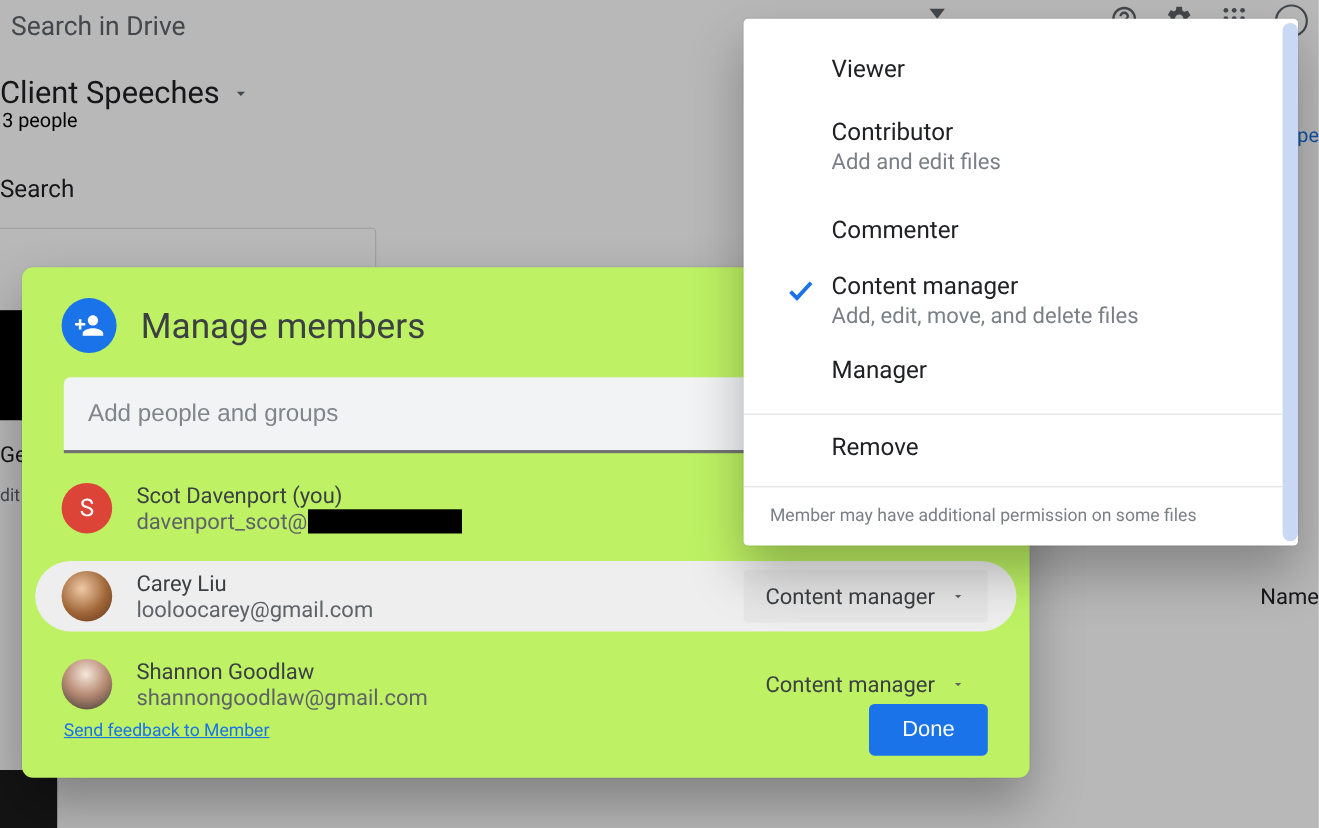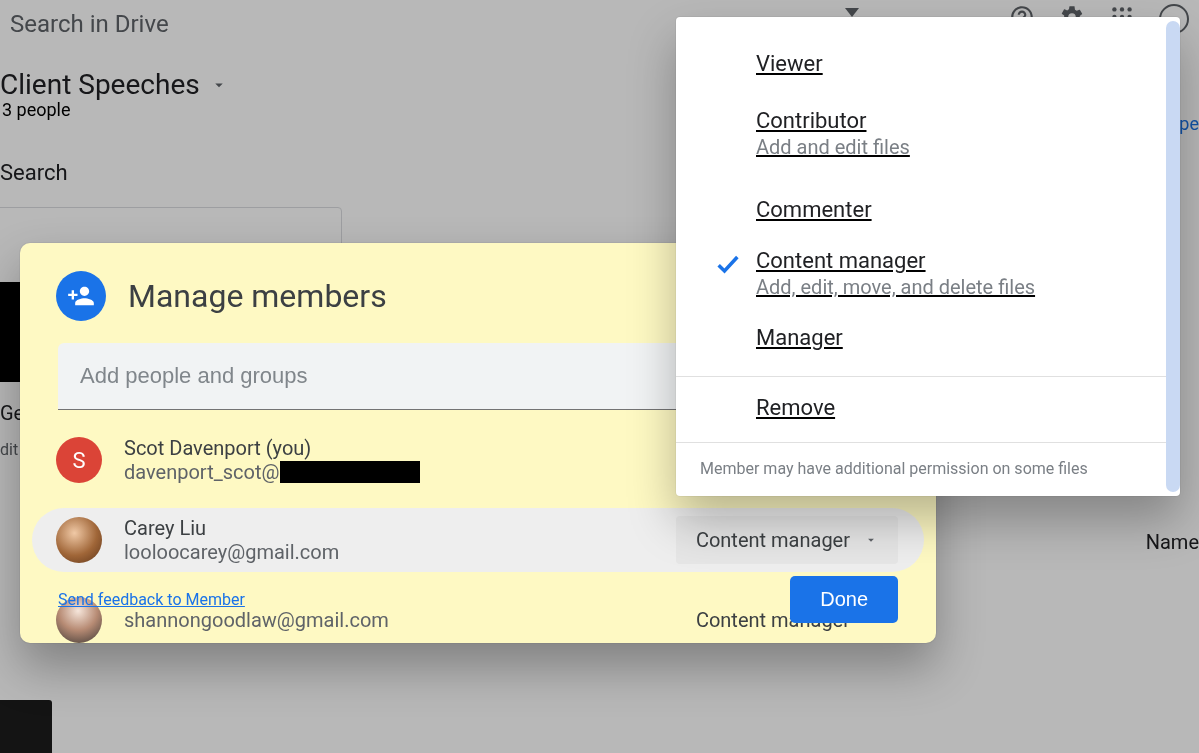--- a/index.html
+++ b/index.html
@@ -138,22 +138,22 @@
       border-right:7px solid transparent;
       border-top:9px solid #5f6368;
     }
 
     
     .modal {
       position: absolute;
       left: 20px;
       top: 243px;
       width: 916px;
-      height: 400px;
-      background: #fef9c3;
+      height: 464px;
+      background: #bef264;
       border-radius: 10px;
       box-shadow: 0 24px 48px rgba(0,0,0,0.30), 0 0 0 1px rgba(0,0,0,0.04);
       padding: 24px 0 0 0;
     }
 
     .modal-header {
       display: flex;
       align-items: center;
       gap: 22px;
       padding: 4px 38px 16px 36px;
@@ -167,21 +167,21 @@
       justify-content: center;
     }
     .manage-icon svg { width: 28px; height: 28px; fill: #fff; }
     .modal-title {
       font-size: 32px;
       color: #3c4043;
     }
 
     .add-input-wrap {
       margin: 6px 38px 0 38px;
-      border-bottom: 1px solid #737373;
+      border-bottom: 3px solid #737373;
     }
     .add-input {
       width: 100%;
       height: 66px;
       border: none;
       border-radius: 6px 6px 0 0;
       background: #f1f3f4;
       padding: 0 22px;
       font-size: 22px;
       color: #3c4043;
@@ -281,21 +281,20 @@
     }
     .role-menu .scroll-hint {
       position:absolute; right:0; top:4px; bottom:4px; width:14px; background:#c9d9f3; border-radius:8px;
     }
     .menu-item {
       display: flex;
       align-items: flex-start;
       gap: 0;
       padding: 10px 28px 10px 24px;
       cursor: pointer;
-      text-decoration: underline;
     }
     .menu-item .check-slot {
       width: 56px;
       display: flex;
       justify-content: center;
       padding-top: 2px;
     }
     .menu-item .check-slot svg { width:28px; height:28px; stroke:#1a73e8; stroke-width:3; fill:none; }
     .menu-item .mi-text { flex:1; }
     .mi-title { font-size: 22px; color: #202124; }
@@ -394,20 +393,21 @@
         <span>Content manager</span>
         <svg viewBox="0 0 24 24">
             <path d="M7 10l5 5 5-5z"></path>
           </svg>
       </div>
     </div>
 
     <div class="member">
       <div class="avatar img2"></div>
       <div class="member-text">
+        <div class="member-name">Shannon Goodlaw</div>
         <div class="member-email">shannongoodlaw@gmail.com</div>
       </div>
       <div class="role-chip">
         <span>Content manager</span>
         <svg viewBox="0 0 24 24">
             <path d="M7 10l5 5 5-5z"></path>
           </svg>
       </div>
     </div>
 

